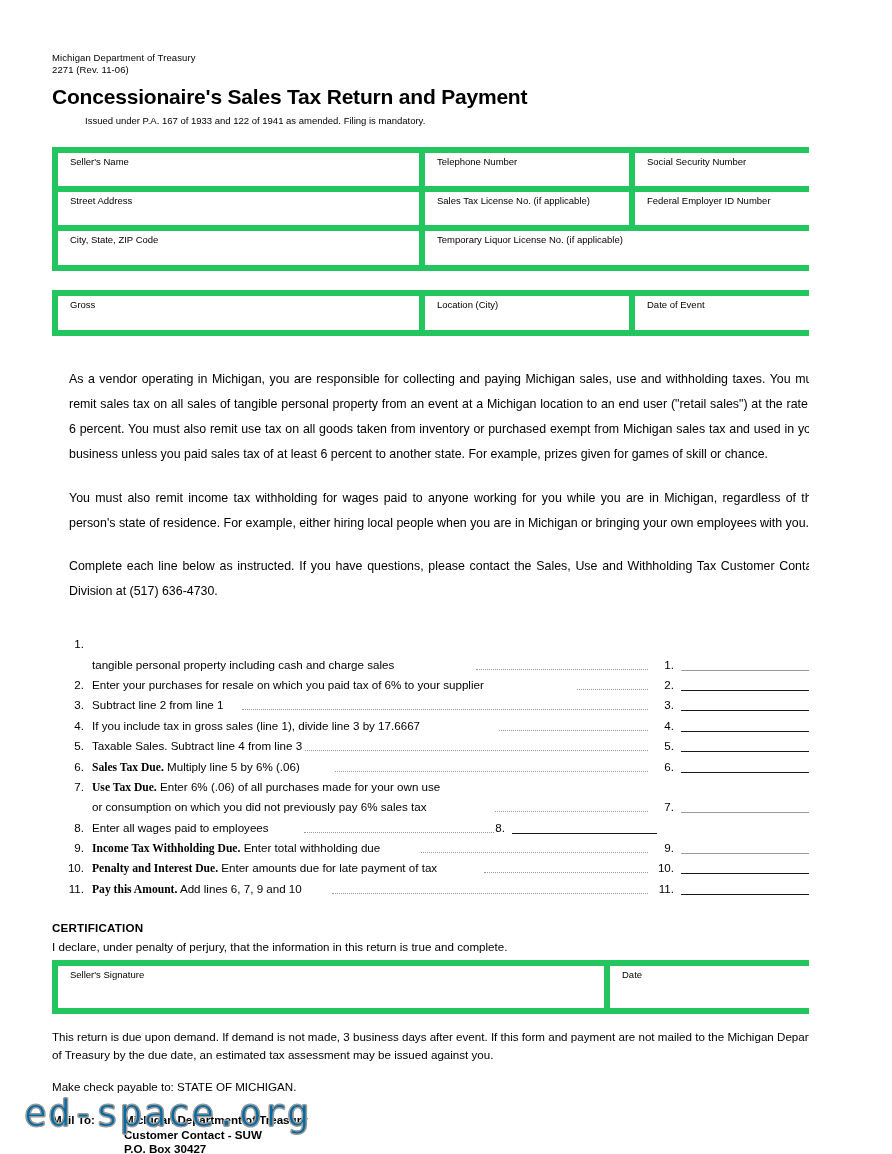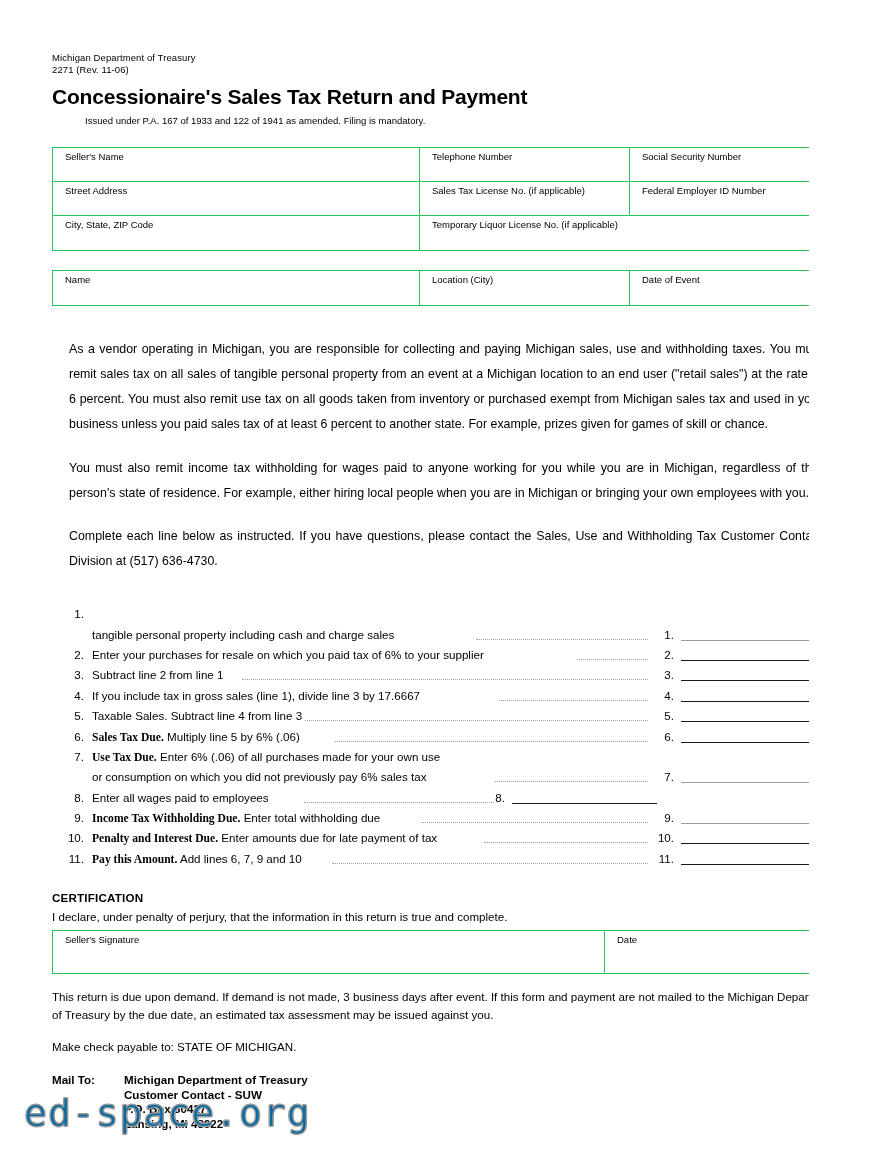--- a/index.html
+++ b/index.html
@@ -47,21 +47,21 @@
     margin-left: 33px;
   }
 
   
   .ftable {
     width: 787px;
     border-collapse: collapse;
     table-layout: fixed;
   }
   .ftable td {
-    border: 1px solid #22c55e;
+    border: 6px solid #22c55e;
     vertical-align: top;
     padding: 3px 0 0 12px;
     font-size: 9.5px;
     line-height: 11px;
     height: 29px;
   }
   #seller-table { margin-top: 20px; }
   #seller-table td { height: 30px; }
   #seller-table tr.r3 td { height: 31px; }
   #event-table { margin-top: 19px; }
@@ -228,21 +228,21 @@
     </table>
 
     <table class="ftable" id="event-table">
       <colgroup>
         <col style="width:367px">
           <col style="width:210px">
           <col style="width:210px">
       </colgroup>
       <tbody>
         <tr>
-          <td>Name</td>
+          <td>Gross</td>
           <td>Location (City)</td>
           <td>Date of Event</td>
         </tr>
       </tbody>
     </table>
 
     <p class="para" id="p-vendor">As a vendor operating in Michigan, you are responsible for collecting and paying Michigan sales, use and withholding taxes. You must remit sales tax on all sales of tangible personal property from an event at a Michigan location to an end user ("retail sales") at the rate of 6 percent. You must also remit use tax on all goods taken from inventory or purchased exempt from Michigan sales tax and used in your business unless you paid sales tax of at least 6 percent to another state. For example, prizes given for games of skill or chance.</p>
     <p class="para" id="p-withholding">You must also remit income tax withholding for wages paid to anyone working for you while you are in Michigan, regardless of that person's state of residence. For example, either hiring local people when you are in Michigan or bringing your own employees with you.</p>
     <p class="para" id="p-complete">Complete each line below as instructed. If you have questions, please contact the Sales, Use and Withholding Tax Customer Contact Division at (517) 636-4730.</p>
 

